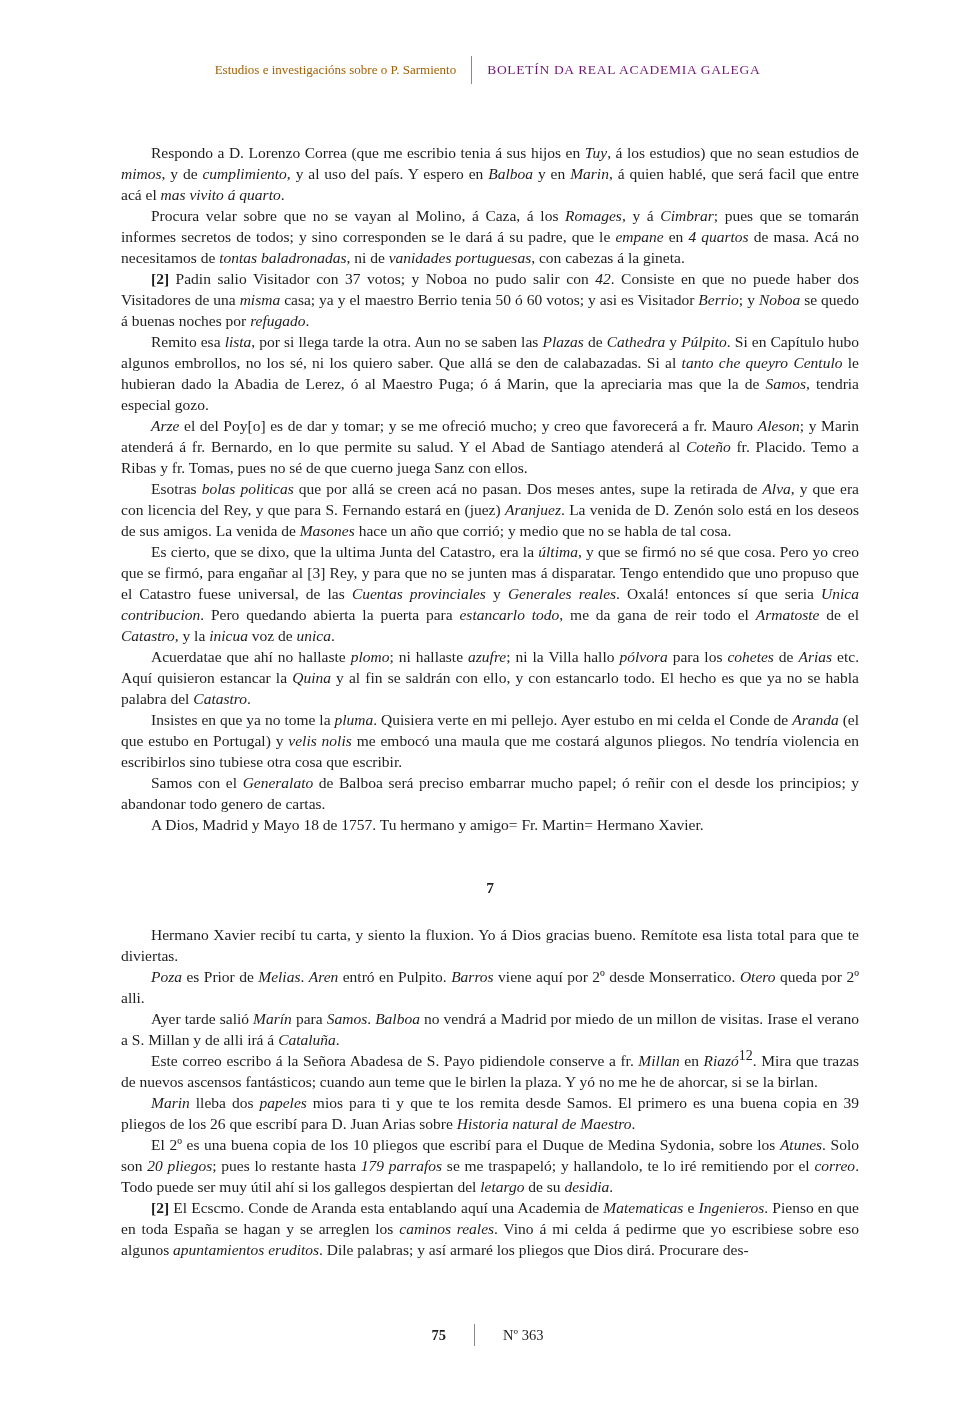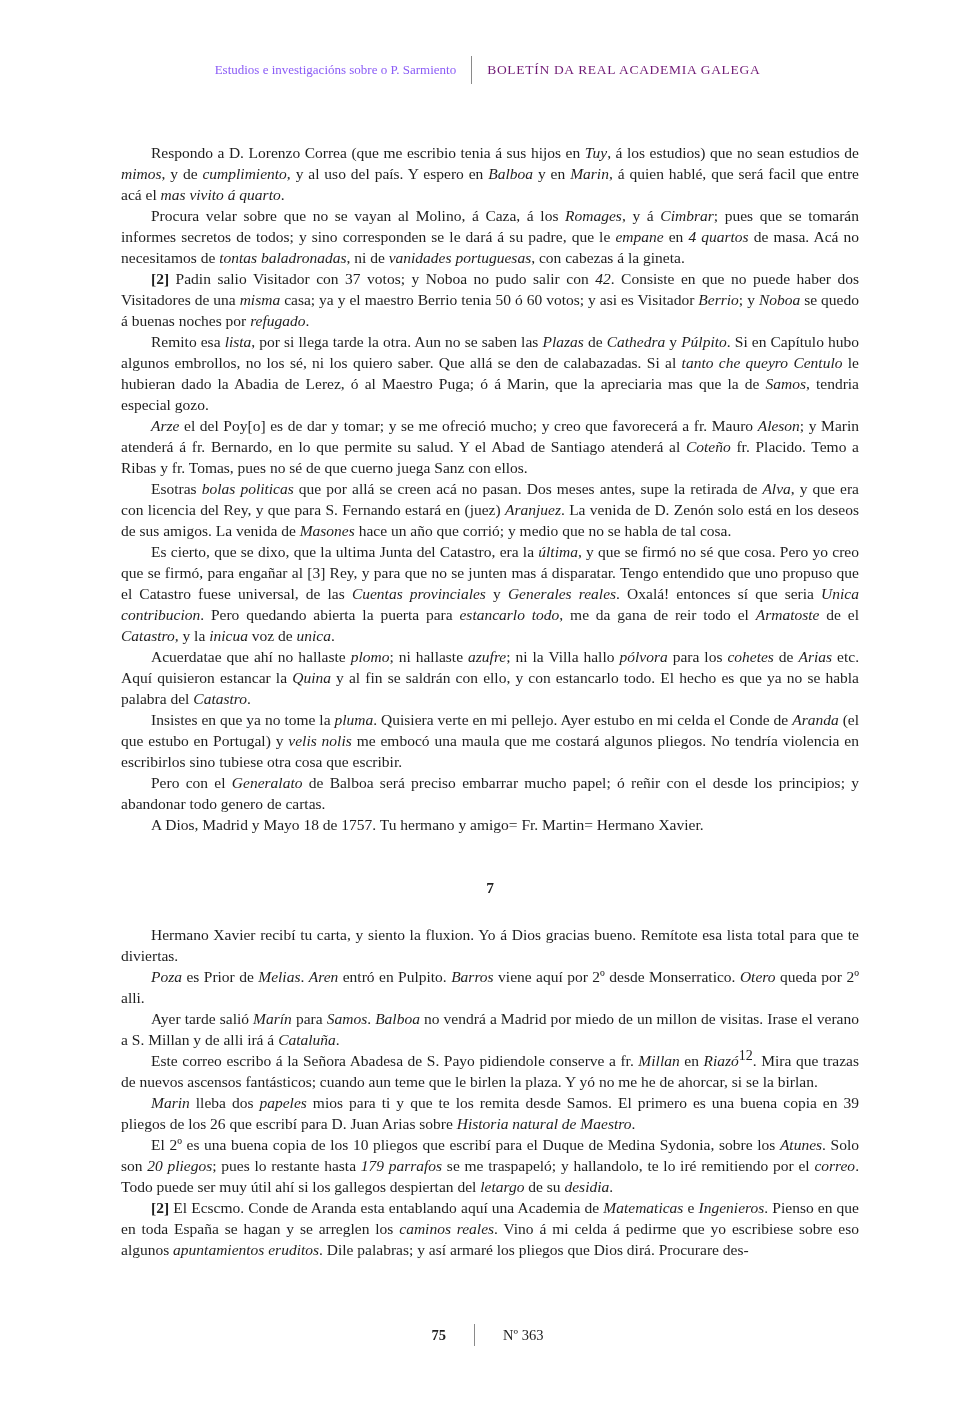--- a/index.html
+++ b/index.html
@@ -19,21 +19,21 @@
     top: 56px;
     left: 0;
     right: 0;
     display: flex;
     justify-content: center;
     align-items: center;
     gap: 15px;
   }
   .header-left {
     font-size: 13px;
-    color: #8b5cf6;
+    color: #a16207;
   }
   .header-divider {
     width: 1px;
     height: 28px;
     background: #8a8a8a;
   }
   .header-right {
     font-size: 13.5px;
     letter-spacing: 0.7px;
     color: #701a75;
@@ -96,21 +96,21 @@
   <main class="content">
       <p class="blk para"><span class="seg-n">Respondo a D. Lorenzo Correa (que me escribio tenia á sus hijos en </span><span class="seg-i">Tuy</span><span class="seg-n">, á los estudios) que no sean estudios de </span><span class="seg-i">mimos</span><span class="seg-n">, y de </span><span class="seg-i">cumplimiento</span><span class="seg-n">, y al uso del país. Y espero en </span><span class="seg-i">Balboa</span><span class="seg-n"> y en </span><span class="seg-i">Marin</span><span class="seg-n">, á quien hablé, que será facil que entre acá el </span><span class="seg-i">mas vivito á quarto</span><span class="seg-n">.</span></p>
       <p class="blk para"><span class="seg-n">Procura velar sobre que no se vayan al Molino, á Caza, á los </span><span class="seg-i">Romages</span><span class="seg-n">, y á </span><span class="seg-i">Cimbrar</span><span class="seg-n">; pues que se tomarán informes secretos de todos; y sino corresponden se le dará á su padre, que le </span><span class="seg-i">empane</span><span class="seg-n"> en </span><span class="seg-i">4 quartos</span><span class="seg-n"> de masa. Acá no necesitamos de </span><span class="seg-i">tontas baladronadas</span><span class="seg-n">, ni de </span><span class="seg-i">vanidades portuguesas</span><span class="seg-n">, con cabezas á la gineta.</span></p>
       <p class="blk para"><span class="seg-b">[2]</span><span class="seg-n"> Padin salio Visitador con 37 votos; y Noboa no pudo salir con </span><span class="seg-i">42</span><span class="seg-n">. Consiste en que no puede haber dos Visitadores de una </span><span class="seg-i">misma</span><span class="seg-n"> casa; ya y el maestro Berrio tenia 50 ó 60 votos; y asi es Visitador </span><span class="seg-i">Berrio</span><span class="seg-n">; y </span><span class="seg-i">Noboa</span><span class="seg-n"> se quedo á buenas noches por </span><span class="seg-i">refugado</span><span class="seg-n">.</span></p>
       <p class="blk para"><span class="seg-n">Remito esa </span><span class="seg-i">lista</span><span class="seg-n">, por si llega tarde la otra. Aun no se saben las </span><span class="seg-i">Plazas</span><span class="seg-n"> de </span><span class="seg-i">Cathedra</span><span class="seg-n"> y </span><span class="seg-i">Púlpito</span><span class="seg-n">. Si en Capítulo hubo algunos embrollos, no los sé, ni los quiero saber. Que allá se den de calabazadas. Si al </span><span class="seg-i">tanto che queyro Centulo</span><span class="seg-n"> le hubieran dado la Abadia de Lerez, ó al Maestro Puga; ó á Marin, que la apreciaria mas que la de </span><span class="seg-i">Samos</span><span class="seg-n">, tendria especial gozo.</span></p>
       <p class="blk para"><span class="seg-i">Arze</span><span class="seg-n"> el del Poy[o] es de dar y tomar; y se me ofreció mucho; y creo que favorecerá a fr. Mauro </span><span class="seg-i">Aleson</span><span class="seg-n">; y Marin atenderá á fr. Bernardo, en lo que permite su salud. Y el Abad de Santiago atenderá al </span><span class="seg-i">Coteño</span><span class="seg-n"> fr. Placido. Temo a Ribas y fr. Tomas, pues no sé de que cuerno juega Sanz con ellos.</span></p>
       <p class="blk para"><span class="seg-n">Esotras </span><span class="seg-i">bolas politicas</span><span class="seg-n"> que por allá se creen acá no pasan. Dos meses antes, supe la retirada de </span><span class="seg-i">Alva</span><span class="seg-n">, y que era con licencia del Rey, y que para S. Fernando estará en (juez) </span><span class="seg-i">Aranjuez</span><span class="seg-n">. La venida de D. Zenón solo está en los deseos de sus amigos. La venida de </span><span class="seg-i">Masones</span><span class="seg-n"> hace un año que corrió; y medio que no se habla de tal cosa.</span></p>
       <p class="blk para"><span class="seg-n">Es cierto, que se dixo, que la ultima Junta del Catastro, era la </span><span class="seg-i">última</span><span class="seg-n">, y que se firmó no sé que cosa. Pero yo creo que se firmó, para engañar al [3] Rey, y para que no se junten mas á disparatar. Tengo entendido que uno propuso que el Catastro fuese universal, de las </span><span class="seg-i">Cuentas provinciales</span><span class="seg-n"> y </span><span class="seg-i">Generales reales</span><span class="seg-n">. Oxalá! entonces sí que seria </span><span class="seg-i">Unica contribucion</span><span class="seg-n">. Pero quedando abierta la puerta para </span><span class="seg-i">estancarlo todo</span><span class="seg-n">, me da gana de reir todo el </span><span class="seg-i">Armatoste</span><span class="seg-n"> de el </span><span class="seg-i">Catastro</span><span class="seg-n">, y la </span><span class="seg-i">inicua</span><span class="seg-n"> voz de </span><span class="seg-i">unica</span><span class="seg-n">.</span></p>
       <p class="blk para"><span class="seg-n">Acuerdatae que ahí no hallaste </span><span class="seg-i">plomo</span><span class="seg-n">; ni hallaste </span><span class="seg-i">azufre</span><span class="seg-n">; ni la Villa hallo </span><span class="seg-i">pólvora</span><span class="seg-n"> para los </span><span class="seg-i">cohetes</span><span class="seg-n"> de </span><span class="seg-i">Arias</span><span class="seg-n"> etc. Aquí quisieron estancar la </span><span class="seg-i">Quina</span><span class="seg-n"> y al fin se saldrán con ello, y con estancarlo todo. El hecho es que ya no se habla palabra del </span><span class="seg-i">Catastro</span><span class="seg-n">.</span></p>
       <p class="blk para"><span class="seg-n">Insistes en que ya no tome la </span><span class="seg-i">pluma</span><span class="seg-n">. Quisiera verte en mi pellejo. Ayer estubo en mi celda el Conde de </span><span class="seg-i">Aranda</span><span class="seg-n"> (el que estubo en Portugal) y </span><span class="seg-i">velis nolis</span><span class="seg-n"> me embocó una maula que me costará algunos pliegos. No tendría violencia en escribirlos sino tubiese otra cosa que escribir.</span></p>
-      <p class="blk para"><span class="seg-n">Pero con el </span><span class="seg-i">Generalato</span><span class="seg-n"> de Balboa será preciso embarrar mucho papel; ó reñir con el desde los principios; y abandonar todo genero de cartas.</span></p>
+      <p class="blk para"><span class="seg-n">Samos con el </span><span class="seg-i">Generalato</span><span class="seg-n"> de Balboa será preciso embarrar mucho papel; ó reñir con el desde los principios; y abandonar todo genero de cartas.</span></p>
       <p class="blk para"><span class="seg-n">A Dios, Madrid y Mayo 18 de 1757. Tu hermano y amigo= Fr. Martin= Hermano Xavier.</span></p>
       <p class="blk heading"><span class="seg-n">7</span></p>
       <p class="blk para"><span class="seg-n">Hermano Xavier recibí tu carta, y siento la fluxion. Yo á Dios gracias bueno. Remítote esa lista total para que te diviertas.</span></p>
       <p class="blk para"><span class="seg-i">Poza</span><span class="seg-n"> es Prior de </span><span class="seg-i">Melias</span><span class="seg-n">. </span><span class="seg-i">Aren</span><span class="seg-n"> entró en Pulpito. </span><span class="seg-i">Barros</span><span class="seg-n"> viene aquí por 2º desde Monserratico. </span><span class="seg-i">Otero</span><span class="seg-n"> queda por 2º alli.</span></p>
       <p class="blk para"><span class="seg-n">Ayer tarde salió </span><span class="seg-i">Marín</span><span class="seg-n"> para </span><span class="seg-i">Samos</span><span class="seg-n">. </span><span class="seg-i">Balboa</span><span class="seg-n"> no vendrá a Madrid por miedo de un millon de visitas. Irase el verano a S. Millan y de alli irá á </span><span class="seg-i">Cataluña</span><span class="seg-n">.</span></p>
       <p class="blk para"><span class="seg-n">Este correo escribo á la Señora Abadesa de S. Payo pidiendole conserve a fr. </span><span class="seg-i">Millan</span><span class="seg-n"> en </span><span class="seg-i">Riazó</span><sup class="seg-sup">12</sup><span class="seg-n">. Mira que trazas de nuevos ascensos fantásticos; cuando aun teme que le birlen la plaza. Y yó no me he de ahorcar, si se la birlan.</span></p>
       <p class="blk para"><span class="seg-i">Marin</span><span class="seg-n"> lleba dos </span><span class="seg-i">papeles</span><span class="seg-n"> mios para ti y que te los remita desde Samos. El primero es una buena copia en 39 pliegos de los 26 que escribí para D. Juan Arias sobre </span><span class="seg-i">Historia natural de Maestro</span><span class="seg-n">.</span></p>
       <p class="blk para"><span class="seg-n">El 2º es una buena copia de los 10 pliegos que escribí para el Duque de Medina Sydonia, sobre los </span><span class="seg-i">Atunes</span><span class="seg-n">. Solo son </span><span class="seg-i">20 pliegos</span><span class="seg-n">; pues lo restante hasta </span><span class="seg-i">179 parrafos</span><span class="seg-n"> se me traspapeló; y hallandolo, te lo iré remitiendo por el </span><span class="seg-i">correo</span><span class="seg-n">. Todo puede ser muy útil ahí si los gallegos despiertan del </span><span class="seg-i">letargo</span><span class="seg-n"> de su </span><span class="seg-i">desidia</span><span class="seg-n">.</span></p>
       <p class="blk para"><span class="seg-b">[2]</span><span class="seg-n"> El Ecscmo. Conde de Aranda esta entablando aquí una Academia de </span><span class="seg-i">Matematicas</span><span class="seg-n"> e </span><span class="seg-i">Ingenieros</span><span class="seg-n">. Pienso en que en toda España se hagan y se arreglen los </span><span class="seg-i">caminos reales</span><span class="seg-n">. Vino á mi celda á pedirme que yo escribiese sobre eso algunos </span><span class="seg-i">apuntamientos eruditos</span><span class="seg-n">. Dile palabras; y así armaré los pliegos que Dios dirá. Procurare des-</span></p>
     </main>

